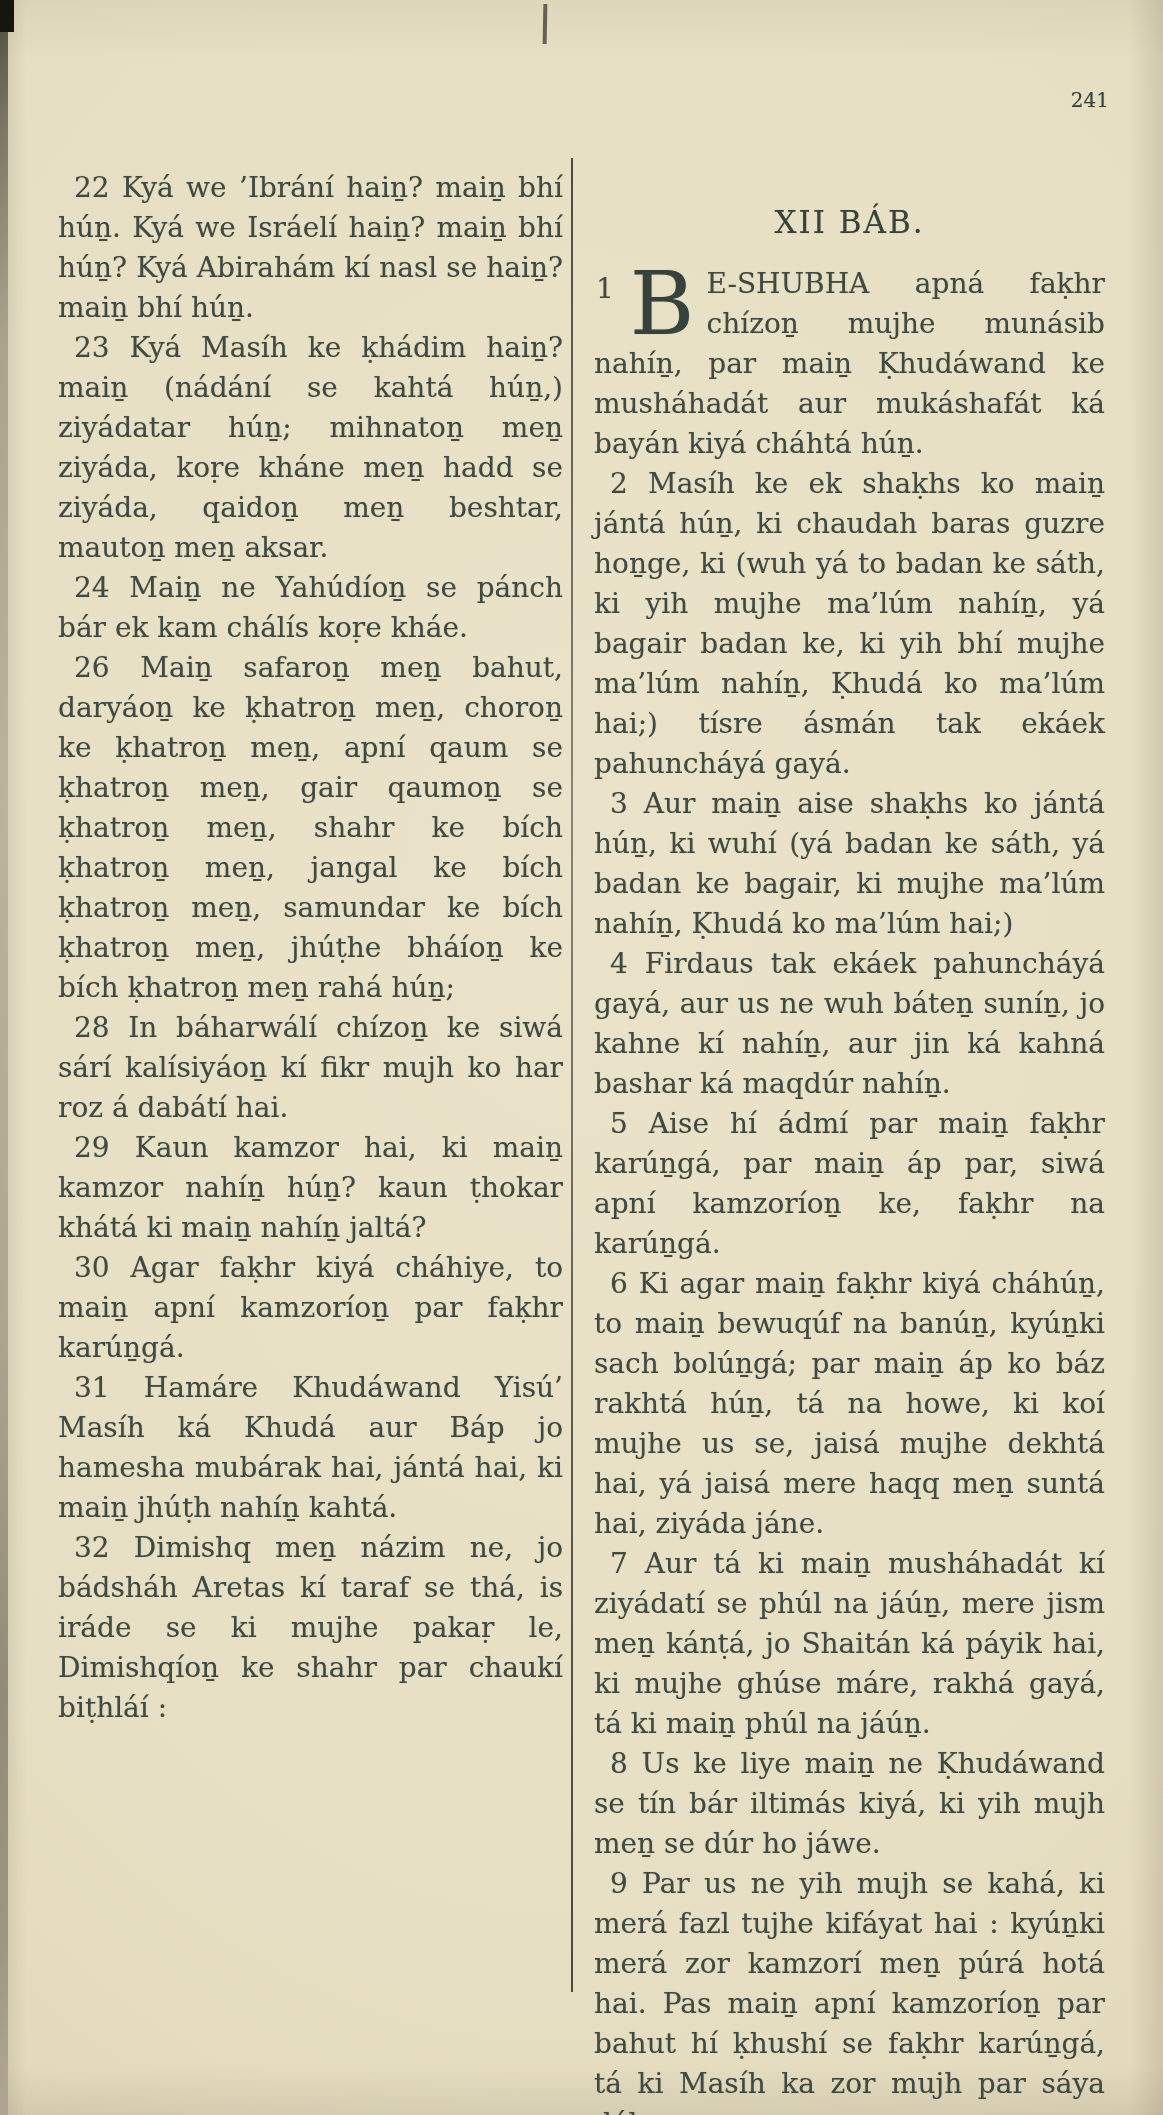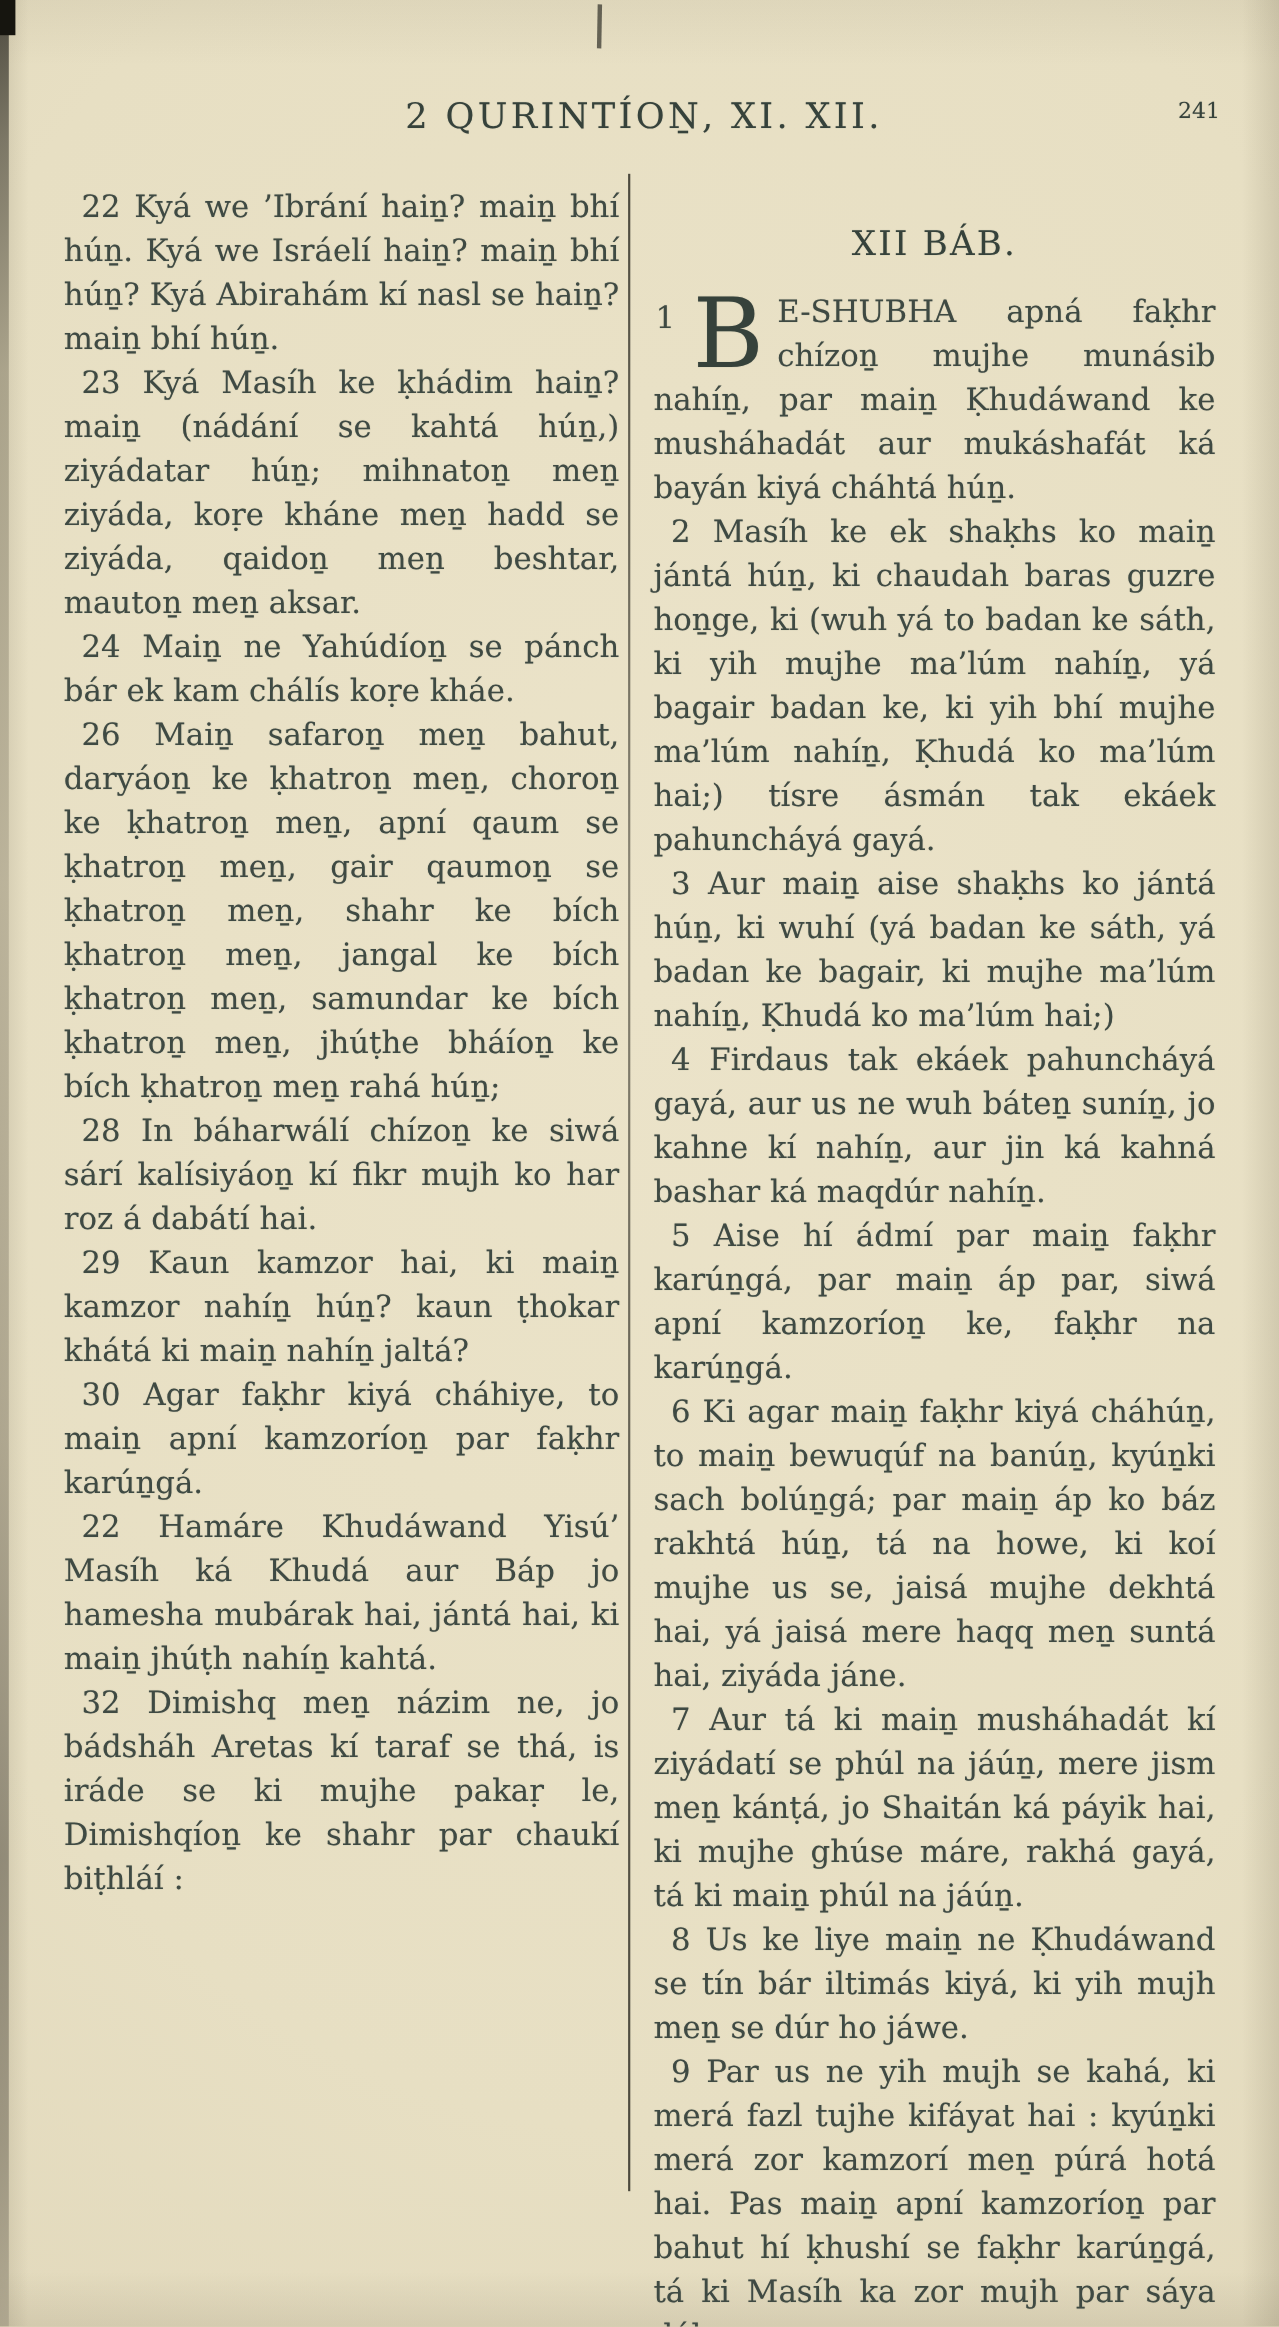--- a/index.html
+++ b/index.html
@@ -60,35 +60,34 @@
 <body>
 
 <div class="page">
 
   <div class="edge-left"></div>
   <div class="corner-mark"></div>
   <div class="top-tick"></div>
   <div class="divider"></div>
 
   <div class="header">
-    <div class="title">2 QURINTÍOṈ, XI. XII.</div>
     <div class="pagenum">241</div>
   </div>
 
   <div class="columns">
 
     <div class="col col-left">
       <p>22 Kyá we ’Ibrání haiṉ? maiṉ bhí húṉ. Kyá we Isráelí haiṉ? maiṉ bhí húṉ? Kyá Abirahám kí nasl se haiṉ? maiṉ bhí húṉ.</p>
       <p>23 Kyá Masíh ke ḳhádim haiṉ? maiṉ (nádání se kahtá húṉ,) ziyádatar húṉ; mihnatoṉ meṉ ziyáda, koṛe kháne meṉ hadd se ziyáda, qaidoṉ meṉ beshtar, mautoṉ meṉ aksar.</p>
       <p>24 Maiṉ ne Yahúdíoṉ se pánch bár ek kam chálís koṛe kháe.</p>
       <p>26 Maiṉ safaroṉ meṉ bahut, daryáoṉ ke ḳhatroṉ meṉ, choroṉ ke ḳhatroṉ meṉ, apní qaum se ḳhatroṉ meṉ, gair qaumoṉ se ḳhatroṉ meṉ, shahr ke bích ḳhatroṉ meṉ, jangal ke bích ḳhatroṉ meṉ, samundar ke bích ḳhatroṉ meṉ, jhúṭhe bháíoṉ ke bích ḳhatroṉ meṉ rahá húṉ;</p>
       <p>28 In báharwálí chízoṉ ke siwá sárí kalísiyáoṉ kí fikr mujh ko har roz á dabátí hai.</p>
       <p>29 Kaun kamzor hai, ki maiṉ kamzor nahíṉ húṉ? kaun ṭhokar khátá ki maiṉ nahíṉ jaltá?</p>
       <p>30 Agar faḳhr kiyá cháhiye, to maiṉ apní kamzoríoṉ par faḳhr karúṉgá.</p>
-      <p>22 Hamáre Khudáwand Yisú’ Masíh ká Khudá aur Báp jo hamesha mubárak hai, jántá hai, ki maiṉ jhúṭh nahíṉ kahtá.</p>
+      <p>31 Hamáre Khudáwand Yisú’ Masíh ká Khudá aur Báp jo hamesha mubárak hai, jántá hai, ki maiṉ jhúṭh nahíṉ kahtá.</p>
       <p>32 Dimishq meṉ názim ne, jo bádsháh Aretas kí taraf se thá, is iráde se ki mujhe pakaṛ le, Dimishqíoṉ ke shahr par chaukí biṭhláí :</p>
 
     </div>
 
     <div class="col col-right">
       <div class="chap-heading">XII BÁB.</div>
       <p class="drop-para">
         <span class="dropwrap">
             <span class="vnum">1</span>
             <span class="dropcap">B</span>

